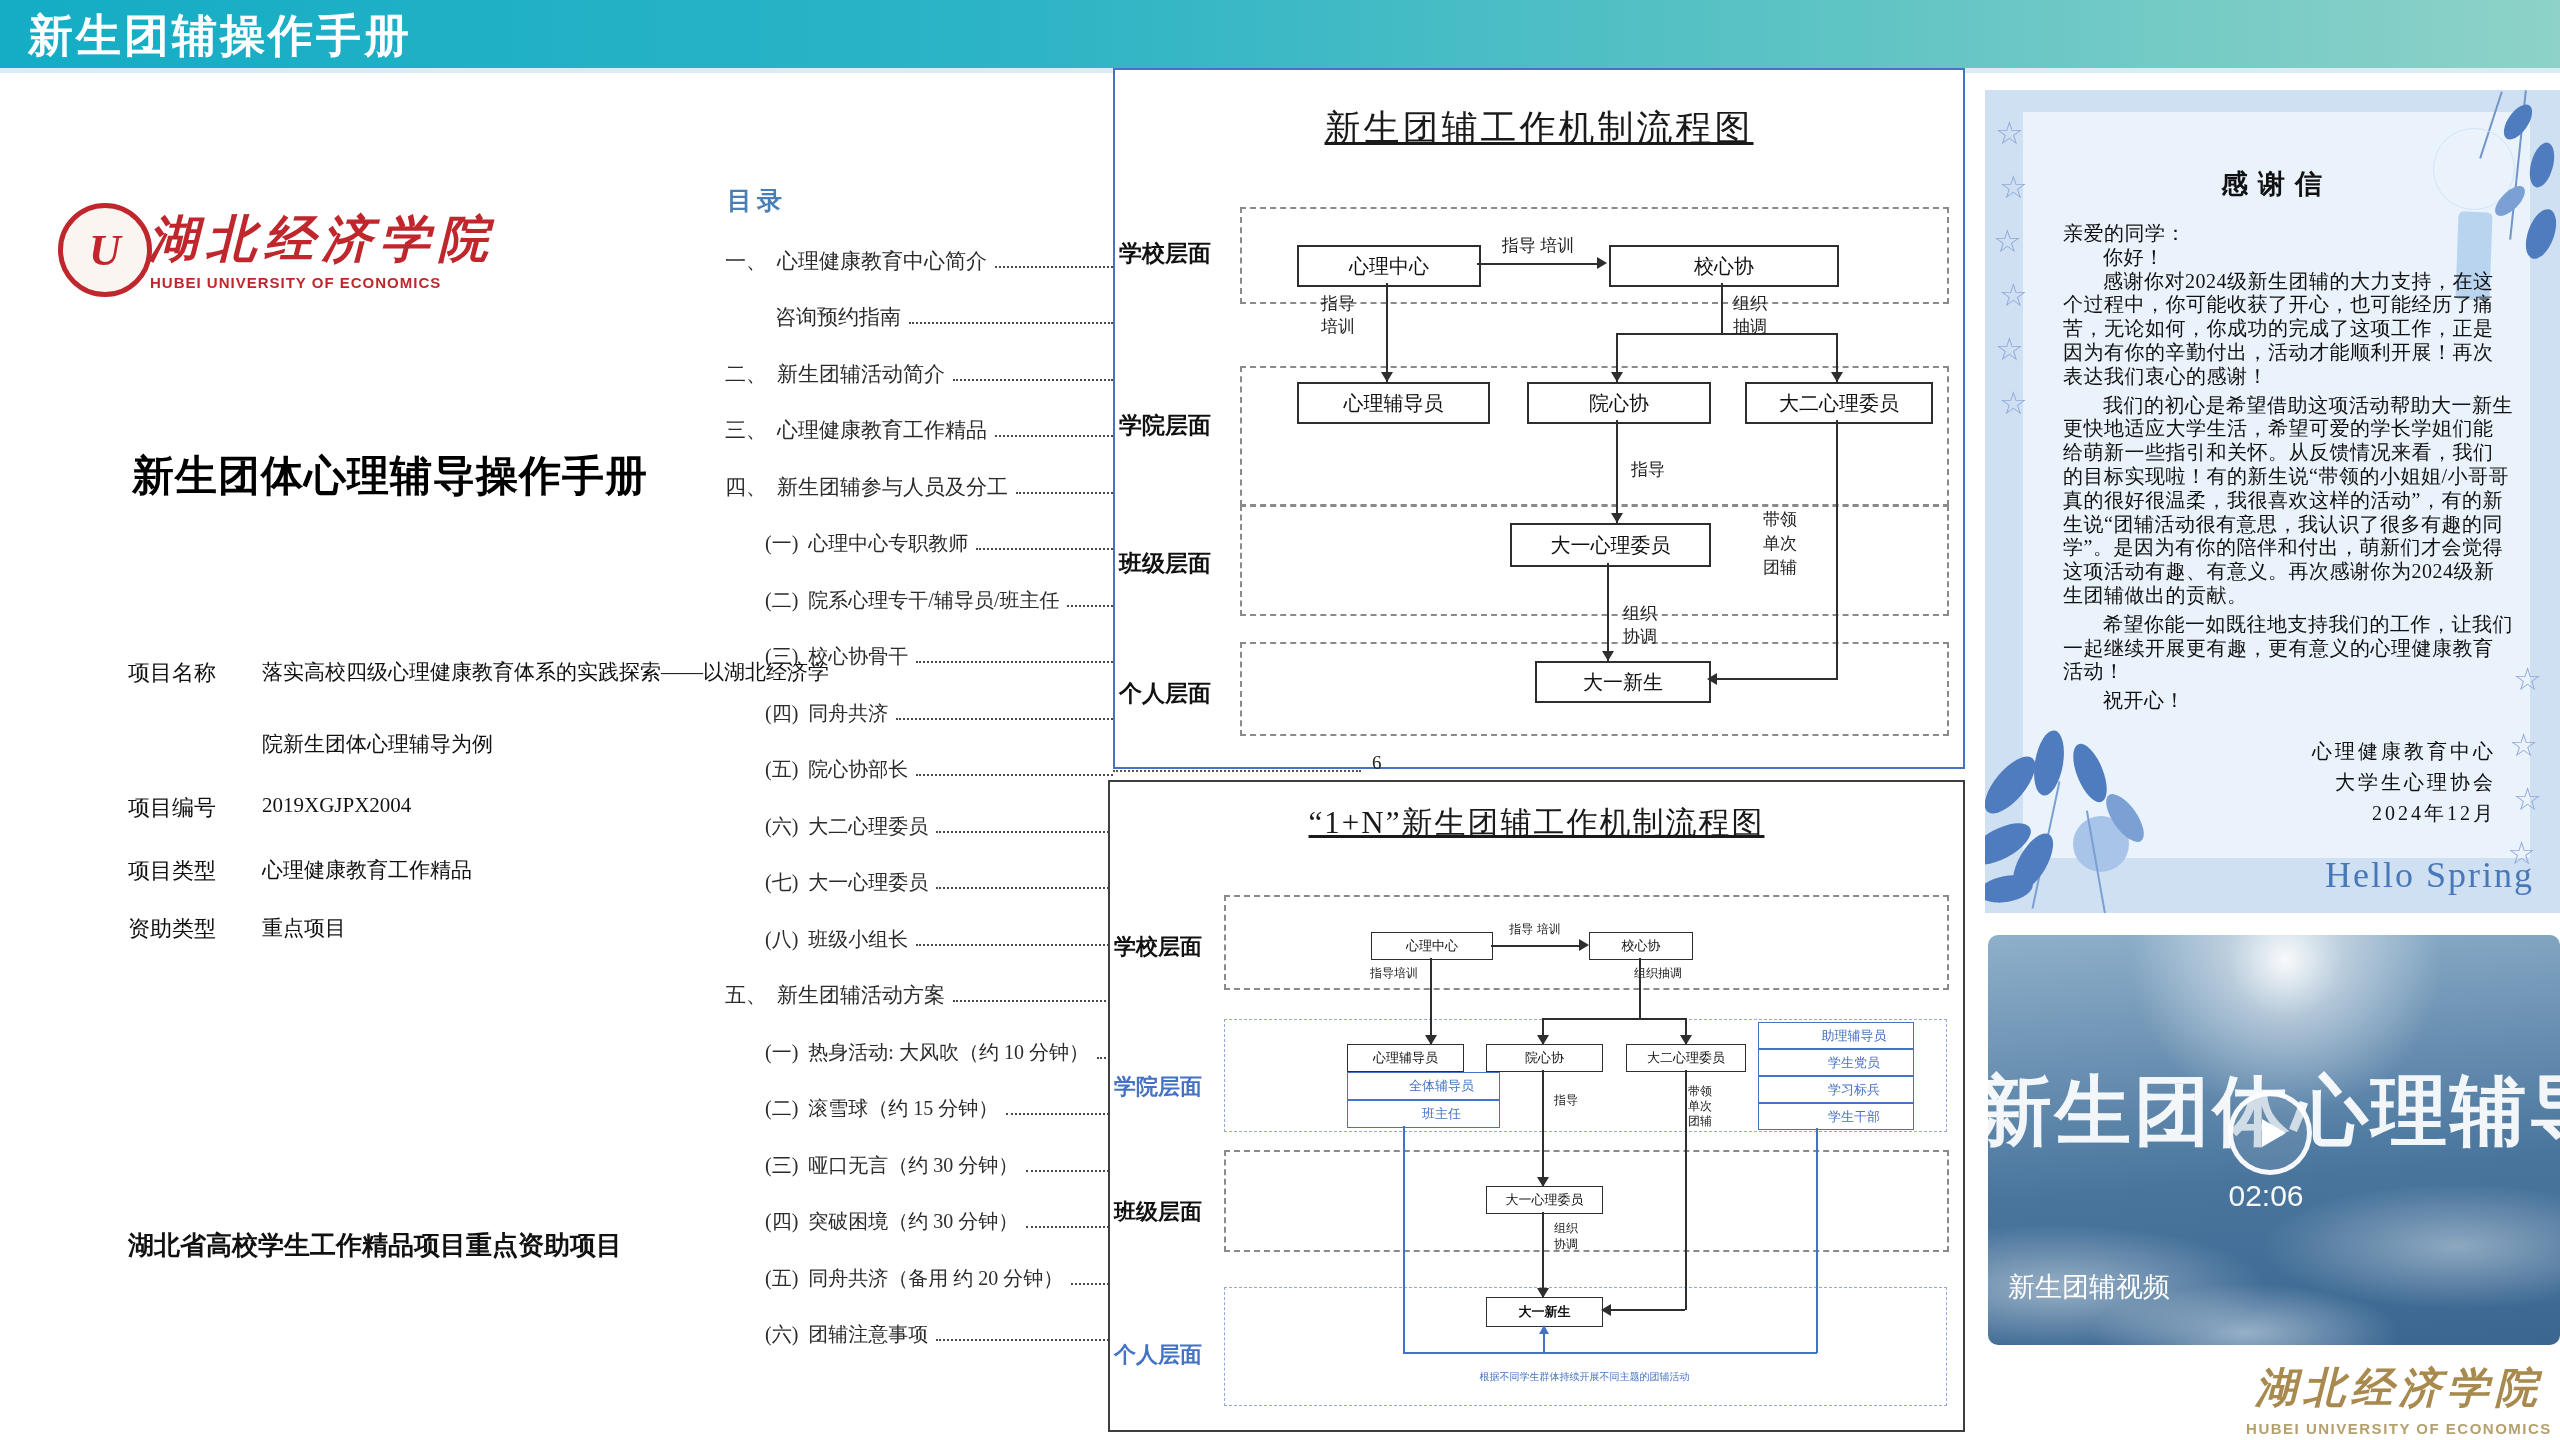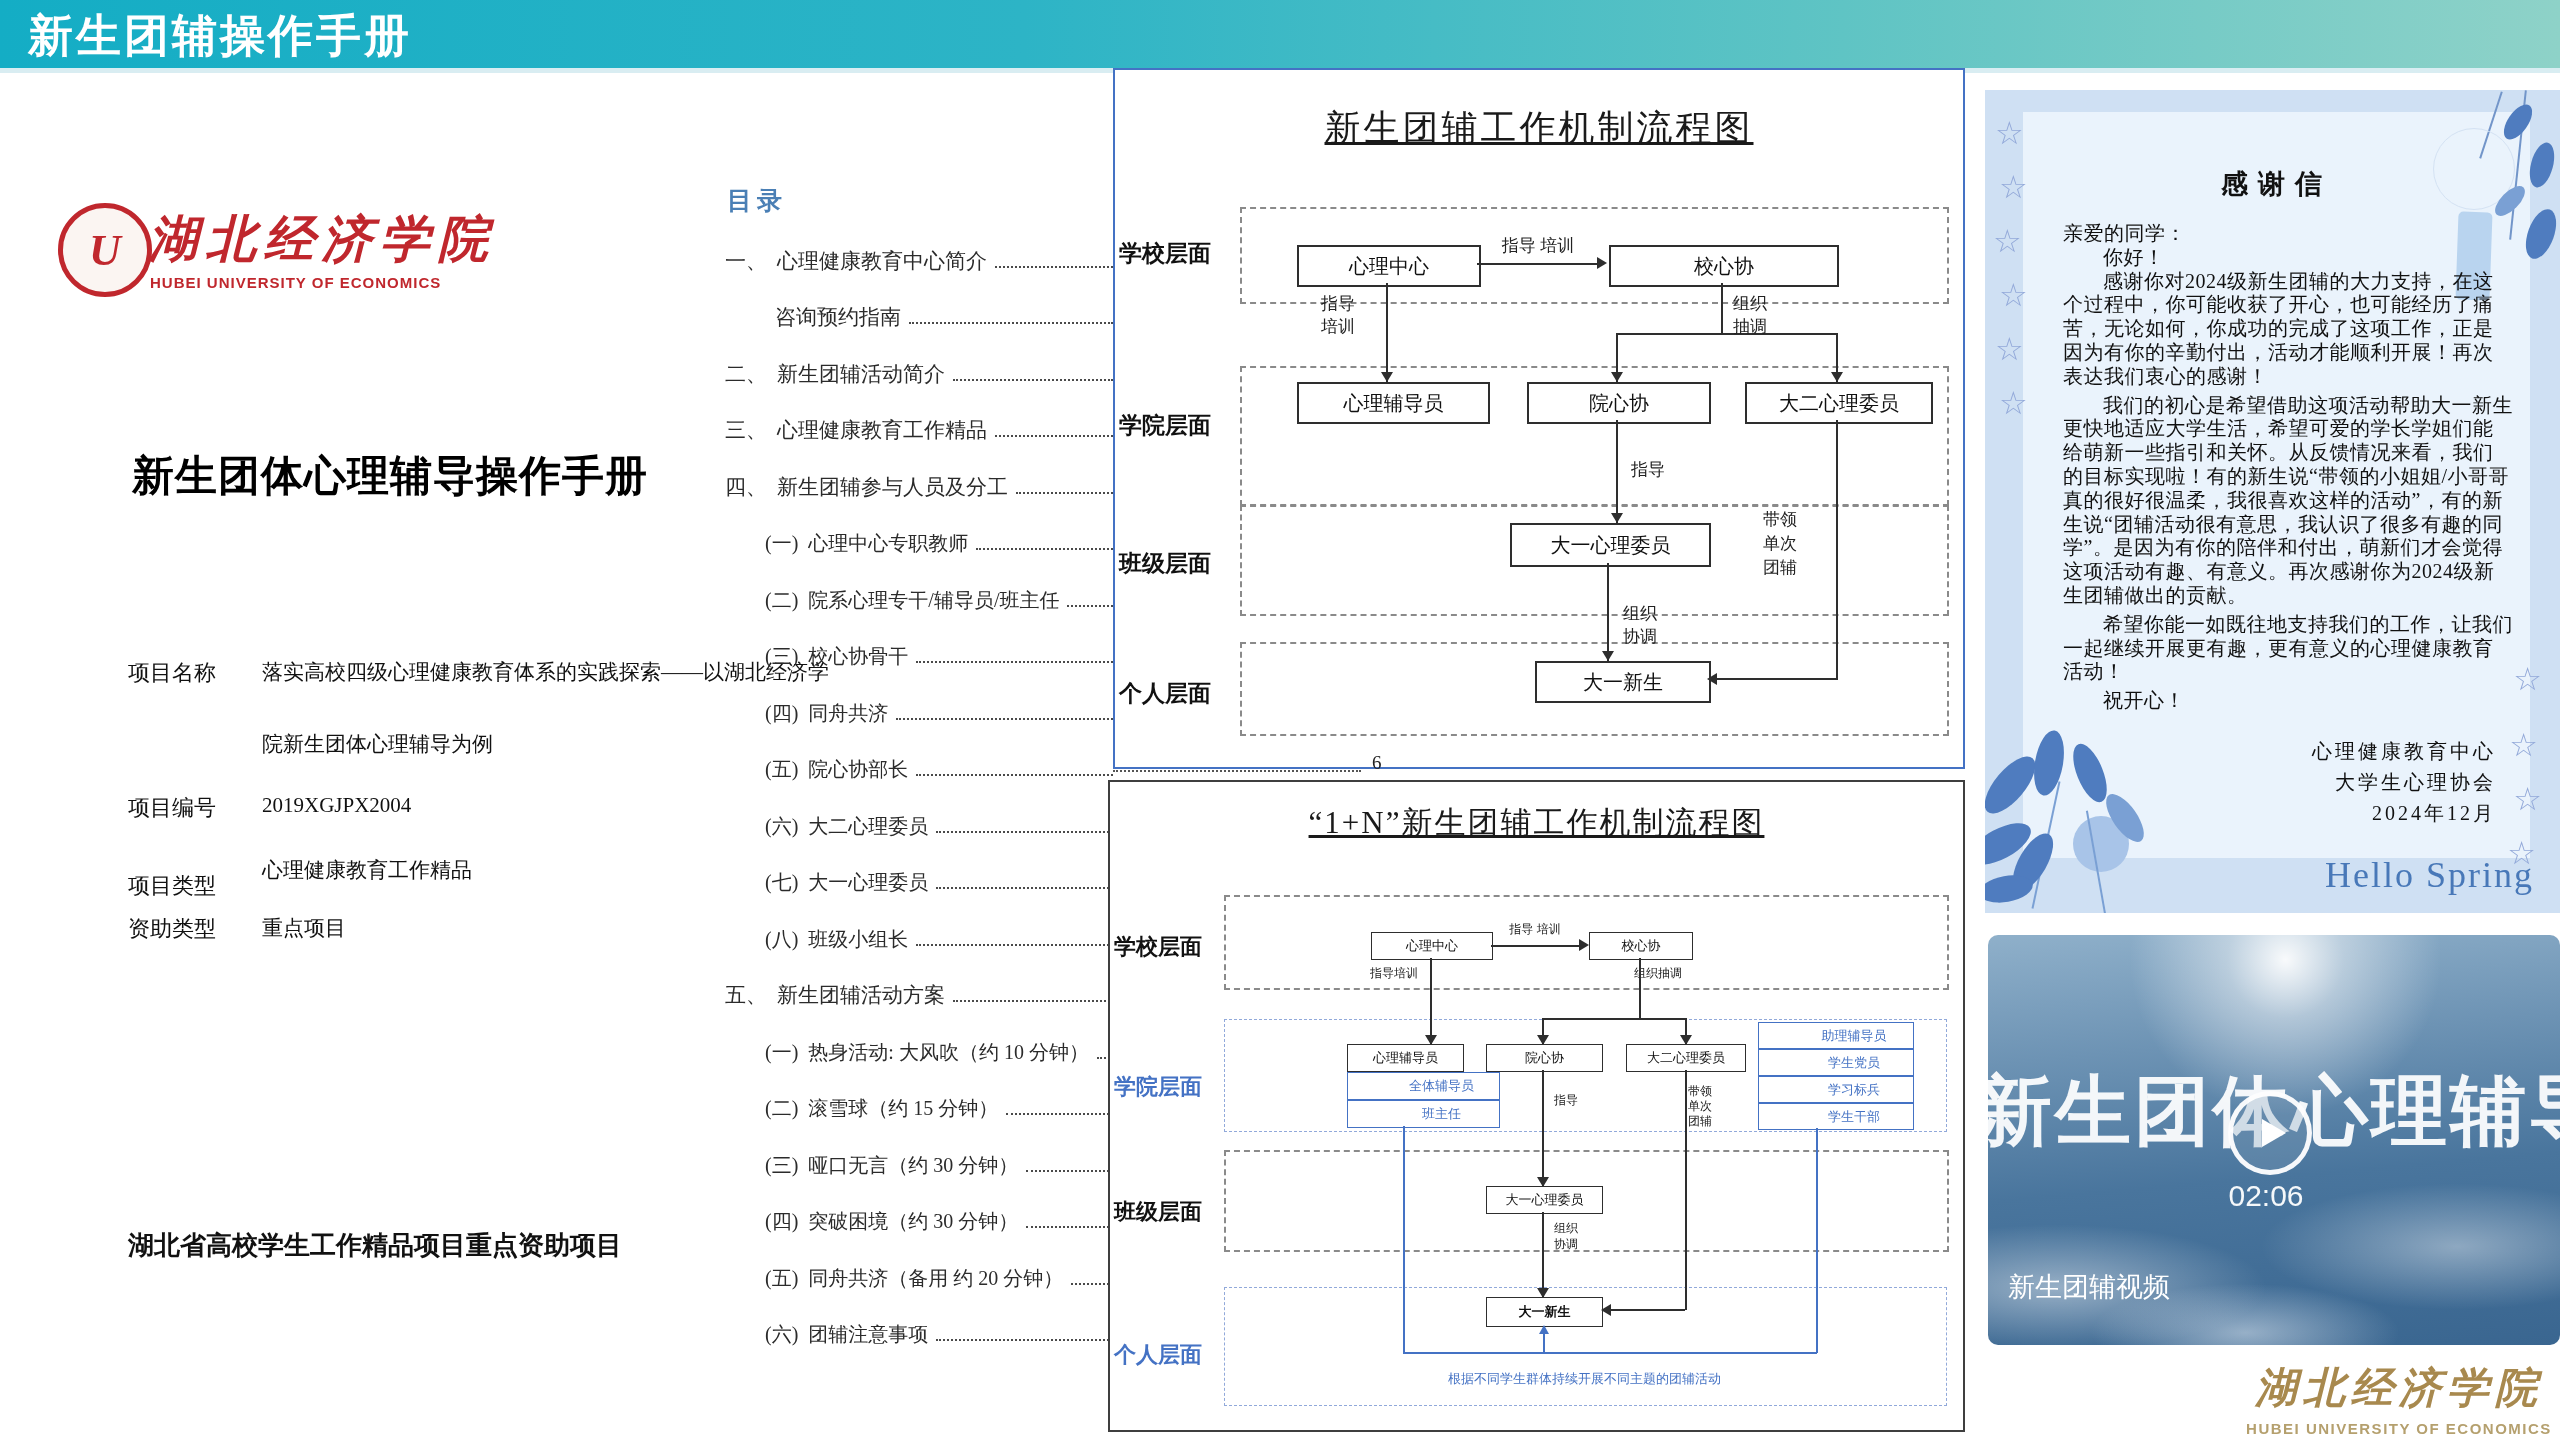--- a/index.html
+++ b/index.html
@@ -58,21 +58,21 @@
   .ah{position:absolute;width:0;height:0;}
   .ah.d{border-left:6px solid transparent;border-right:6px solid transparent;border-top:10px solid #2e2e2e;}
   .ah.l{border-top:6px solid transparent;border-bottom:6px solid transparent;border-right:10px solid #2e2e2e;}
   .ah.r{border-top:6px solid transparent;border-bottom:6px solid transparent;border-left:10px solid #2e2e2e;}
   .ah.u{border-left:5px solid transparent;border-right:5px solid transparent;border-bottom:9px solid #4472c4;}
   .elabel{position:absolute;font-family:"Liberation Sans","DejaVu Sans",sans-serif;color:#222;}
   .fc1 .elabel{font-size:17px;line-height:23px;}
   .fc2 .elabel{font-size:12px;line-height:16px;}
   .lbl-line{display:block;}
   .fc2 .caption{position:absolute;left:114px;width:721px;text-align:center;top:588px;
-                font-family:"Liberation Sans","DejaVu Sans",sans-serif;font-size:13px;color:#4472c4;}
+                font-family:"Liberation Sans","DejaVu Sans",sans-serif;font-size:10px;color:#4472c4;}
   .pg6-dots{position:absolute;left:1113px;top:770px;width:248px;height:0;border-bottom:2.5px dotted #555;}
   .pg6{position:absolute;left:1372px;top:752px;font-size:19px;color:#222;}
   
   .letter{position:absolute;left:1985px;top:90px;width:575px;height:823px;background:#cfe0f3;overflow:hidden;}
   .letter-card{position:absolute;left:38px;top:22px;width:507px;height:746px;background:#eaf3fc;}
   .letter-title{position:absolute;left:38px;top:76px;width:507px;text-align:center;
                 font-size:27px;font-weight:700;letter-spacing:10px;color:#111;}
   .letter-body{position:absolute;left:78px;top:132px;width:450px;font-size:20px;line-height:23.8px;
                letter-spacing:0.5px;color:#111;}
   .letter-body p{margin:0;}
@@ -127,21 +127,21 @@
   <div class="uni-zh">湖北经济学院</div>
   <div class="uni-en">HUBEI UNIVERSITY OF ECONOMICS</div>
 
   <div class="cover-title">新生团体心理辅导操作手册</div>
 
   <div class="f-label" style="left:128px;top:658px;">项目名称</div>
   <div class="f-value" style="left:262px;top:658px;">落实高校四级心理健康教育体系的实践探索——以湖北经济学</div>
   <div class="f-value" style="left:262px;top:730px;">院新生团体心理辅导为例</div>
   <div class="f-label" style="left:128px;top:793px;">项目编号</div>
   <div class="f-value" style="left:262px;top:793px;">2019XGJPX2004</div>
-  <div class="f-label" style="left:128px;top:856px;margin-top:15px;">项目类型</div>
+  <div class="f-label" style="left:128px;top:856px;">项目类型</div>
   <div class="f-value" style="left:262px;top:856px;">心理健康教育工作精品</div>
   <div class="f-label" style="left:128px;top:914px;">资助类型</div>
   <div class="f-value" style="left:262px;top:914px;">重点项目</div>
 
   <div class="print2">湖北省高校学生工作精品项目重点资助项目</div>
 
   <div class="toc-head">目录</div>
   <div class="toc-list">
     <div class="toc-row">
         <span class="toc-prefix">一、</span>

